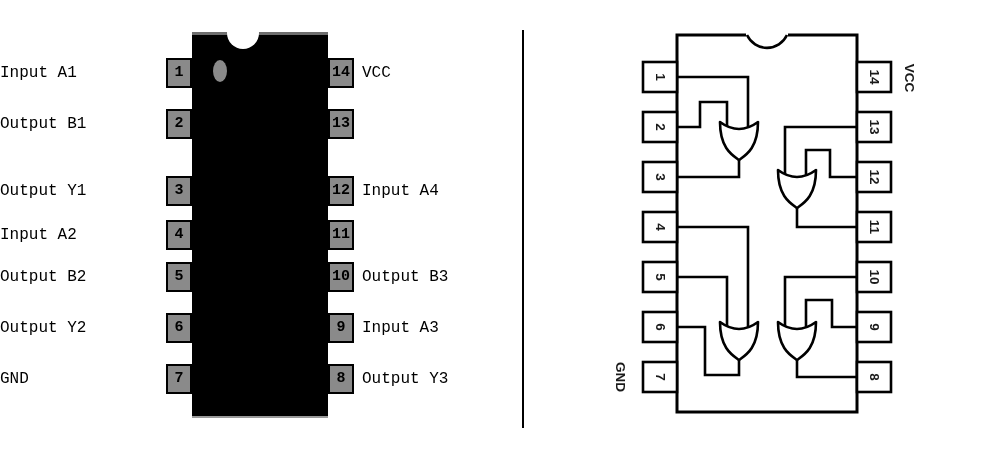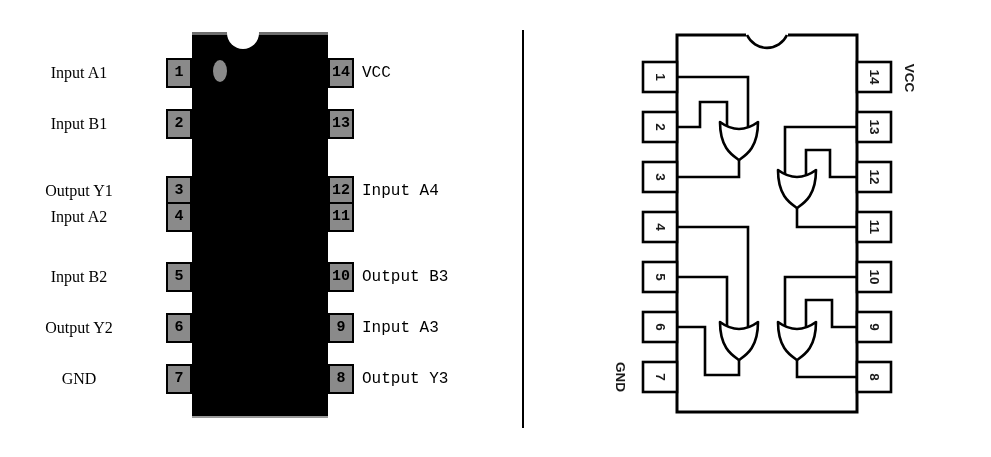--- a/index.html
+++ b/index.html
@@ -14,43 +14,43 @@
   .pin1-dot{position:absolute;left:213px;top:60px;width:14px;height:22px;border-radius:50%;background:#8a8a8a;}
   .pbox{
     position:absolute;width:26px;height:30px;box-sizing:border-box;border:2px solid #000;
     background:#8a8a8a;color:#000;font:bold 15px/26px "Liberation Mono",monospace;text-align:center;
   }
   .box-l{left:166px;}
   .box-r{left:328px;}
   .plabel{
     position:absolute;height:30px;color:#000;font:16px/30px "Liberation Mono",monospace;white-space:pre;
   }
-  .lab-l{left:0;width:158px;text-align:center;font-family:Liberation Serif, serif;}
+  .lab-l{left:0;width:158px;text-align:left;}
   .lab-r{left:362px;width:160px;text-align:left;}
-  .r0{top:58px}.r1{top:109px}.r2{top:176px}.r3{top:202px}.r4{top:262px}.r5{top:313px}.r6{top:364px}
+  .r0{top:58px}.r1{top:109px}.r2{top:176px}.r3{top:220px}.r4{top:262px}.r5{top:313px}.r6{top:364px}
   
   .divider{position:absolute;left:522px;top:30px;width:2px;height:398px;background:#000;}
   
   .logicdiag{position:absolute;left:535px;top:10px;width:400px;height:440px;}
   .logicdiag text{
     font-family:"Liberation Sans",sans-serif;font-size:13.5px;font-weight:700;fill:#1a1a1a;
   }
 </style>
 </head>
 <body>
 
 <div class="canvas">
 
   <div class="pindiag">
 
     <span class="plabel lab-l r0">Input A1</span>
-    <span class="plabel lab-l r1">Input B1</span>
+    <span class="plabel lab-l r1">Output B1</span>
     <span class="plabel lab-l r2">Output Y1</span>
     <span class="plabel lab-l r3">Input A2</span>
-    <span class="plabel lab-l r4">Input B2</span>
+    <span class="plabel lab-l r4">Output B2</span>
     <span class="plabel lab-l r5">Output Y2</span>
     <span class="plabel lab-l r6">GND</span>
 
     <span class="pbox box-l r0">1</span>
     <span class="pbox box-l r1">2</span>
     <span class="pbox box-l r2">3</span>
     <span class="pbox box-l r3">4</span>
     <span class="pbox box-l r4">5</span>
     <span class="pbox box-l r5">6</span>
     <span class="pbox box-l r6">7</span>

